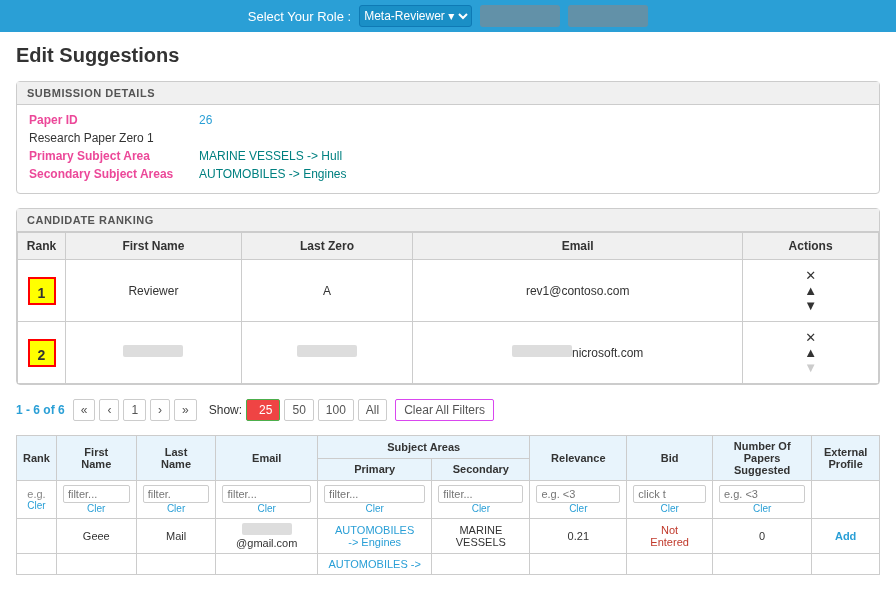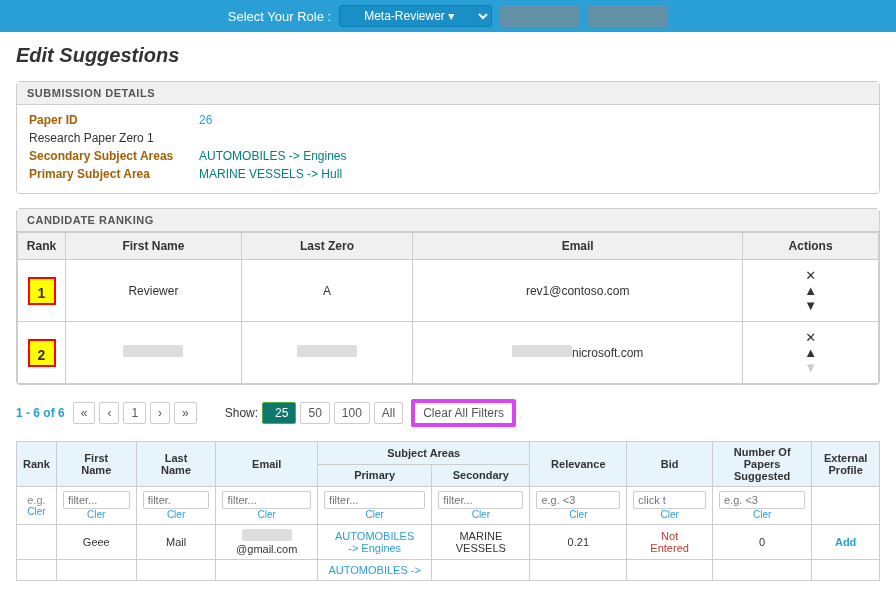--- a/index.html
+++ b/index.html
@@ -13,21 +13,21 @@
       align-items: center;
       justify-content: center;
       gap: 8px;
       color: #fff;
       font-size: 13px;
     }
     .top-bar .role-select {
       background: #1a8fc6;
       border: 1px solid #0e7ab5;
       color: #fff;
-      padding: 2px 20px;
+      padding: 2px 0;
       border-radius: 3px;
       font-size: 12px;
       cursor: pointer;
     }
     .top-bar .btn-blurred {
       background: #888;
       border: none;
       color: #fff;
       padding: 3px 14px;
       border-radius: 3px;
@@ -38,21 +38,20 @@
     }
 
     
     .page-content { padding: 12px 16px; }
 
     h1.page-title {
       font-size: 20px;
       font-weight: bold;
       color: #333;
       margin-bottom: 14px;
-      font-style: italic;
     }
 
     
     .section-box {
       border: 1px solid #ccc;
       border-radius: 4px;
       margin-bottom: 14px;
     }
     .section-header {
       background: #f0f0f0;
@@ -66,21 +65,21 @@
     }
     .section-body { padding: 8px 12px; }
     .detail-row {
       display: flex;
       margin-bottom: 4px;
       font-size: 12px;
     }
     .detail-label {
       font-weight: bold;
       width: 170px;
-      color: #a16207;
+      color: #ec4899;
       flex-shrink: 0;
     }
     .detail-value { color: #333; }
     .detail-value.link { color: #2a9fd6; }
     .detail-value.teal { color: #008080; }
 
     
     .ranking-section {
       border: 1px solid #ccc;
       border-radius: 4px;
@@ -140,25 +139,25 @@
     .pagination-info { color: #2a9fd6; font-weight: bold; margin-right: 4px; }
     .page-btn {
       background: #fff;
       border: 1px solid #ccc;
       padding: 3px 7px;
       font-size: 12px;
       cursor: pointer;
       border-radius: 2px;
       color: #555;
     }
-    .page-btn.active { background: #0f766e; color: #fff; border-color: #4cae4c; padding-left: 12px; }
-    .show-label { margin-left: 24px; font-size: 12px; color: #333; }
+    .page-btn.active { background: #ef4444; color: #fff; border-color: #4cae4c; padding-left: 12px; }
+    .show-label { margin-left: 8px; font-size: 12px; color: #333; }
     .clear-btn {
       background: #fff;
-      border: 4px solid #d946ef;
+      border: 1px solid #d946ef;
       padding: 3px 8px;
       font-size: 12px;
       cursor: pointer;
       border-radius: 2px;
       color: #555;
       margin-left: 4px;
     }
 
     
     .data-table {
@@ -220,26 +219,26 @@
     <div class="section-header">SUBMISSION DETAILS</div>
     <div class="section-body">
       <div class="detail-row">
         <span class="detail-label">Paper ID</span>
         <span class="detail-value link">26</span>
       </div>
       <div class="detail-row">
         <span class="detail-value">Research Paper Zero 1</span>
       </div>
       <div class="detail-row">
+        <span class="detail-label">Primary Subject Area</span>
+        <span class="detail-value teal">MARINE VESSELS -&gt; Hull</span>
+      </div>
+      <div class="detail-row">
         <span class="detail-label">Secondary Subject Areas</span>
         <span class="detail-value teal">AUTOMOBILES -&gt; Engines</span>
-      </div>
-      <div class="detail-row">
-        <span class="detail-label">Primary Subject Area</span>
-        <span class="detail-value teal">MARINE VESSELS -&gt; Hull</span>
       </div>
     </div>
   </div>
 
   <div class="ranking-section">
     <div class="section-header">CANDIDATE RANKING</div>
     <table class="ranking-table">
       <thead>
         <tr>
           <th>Rank</th>

